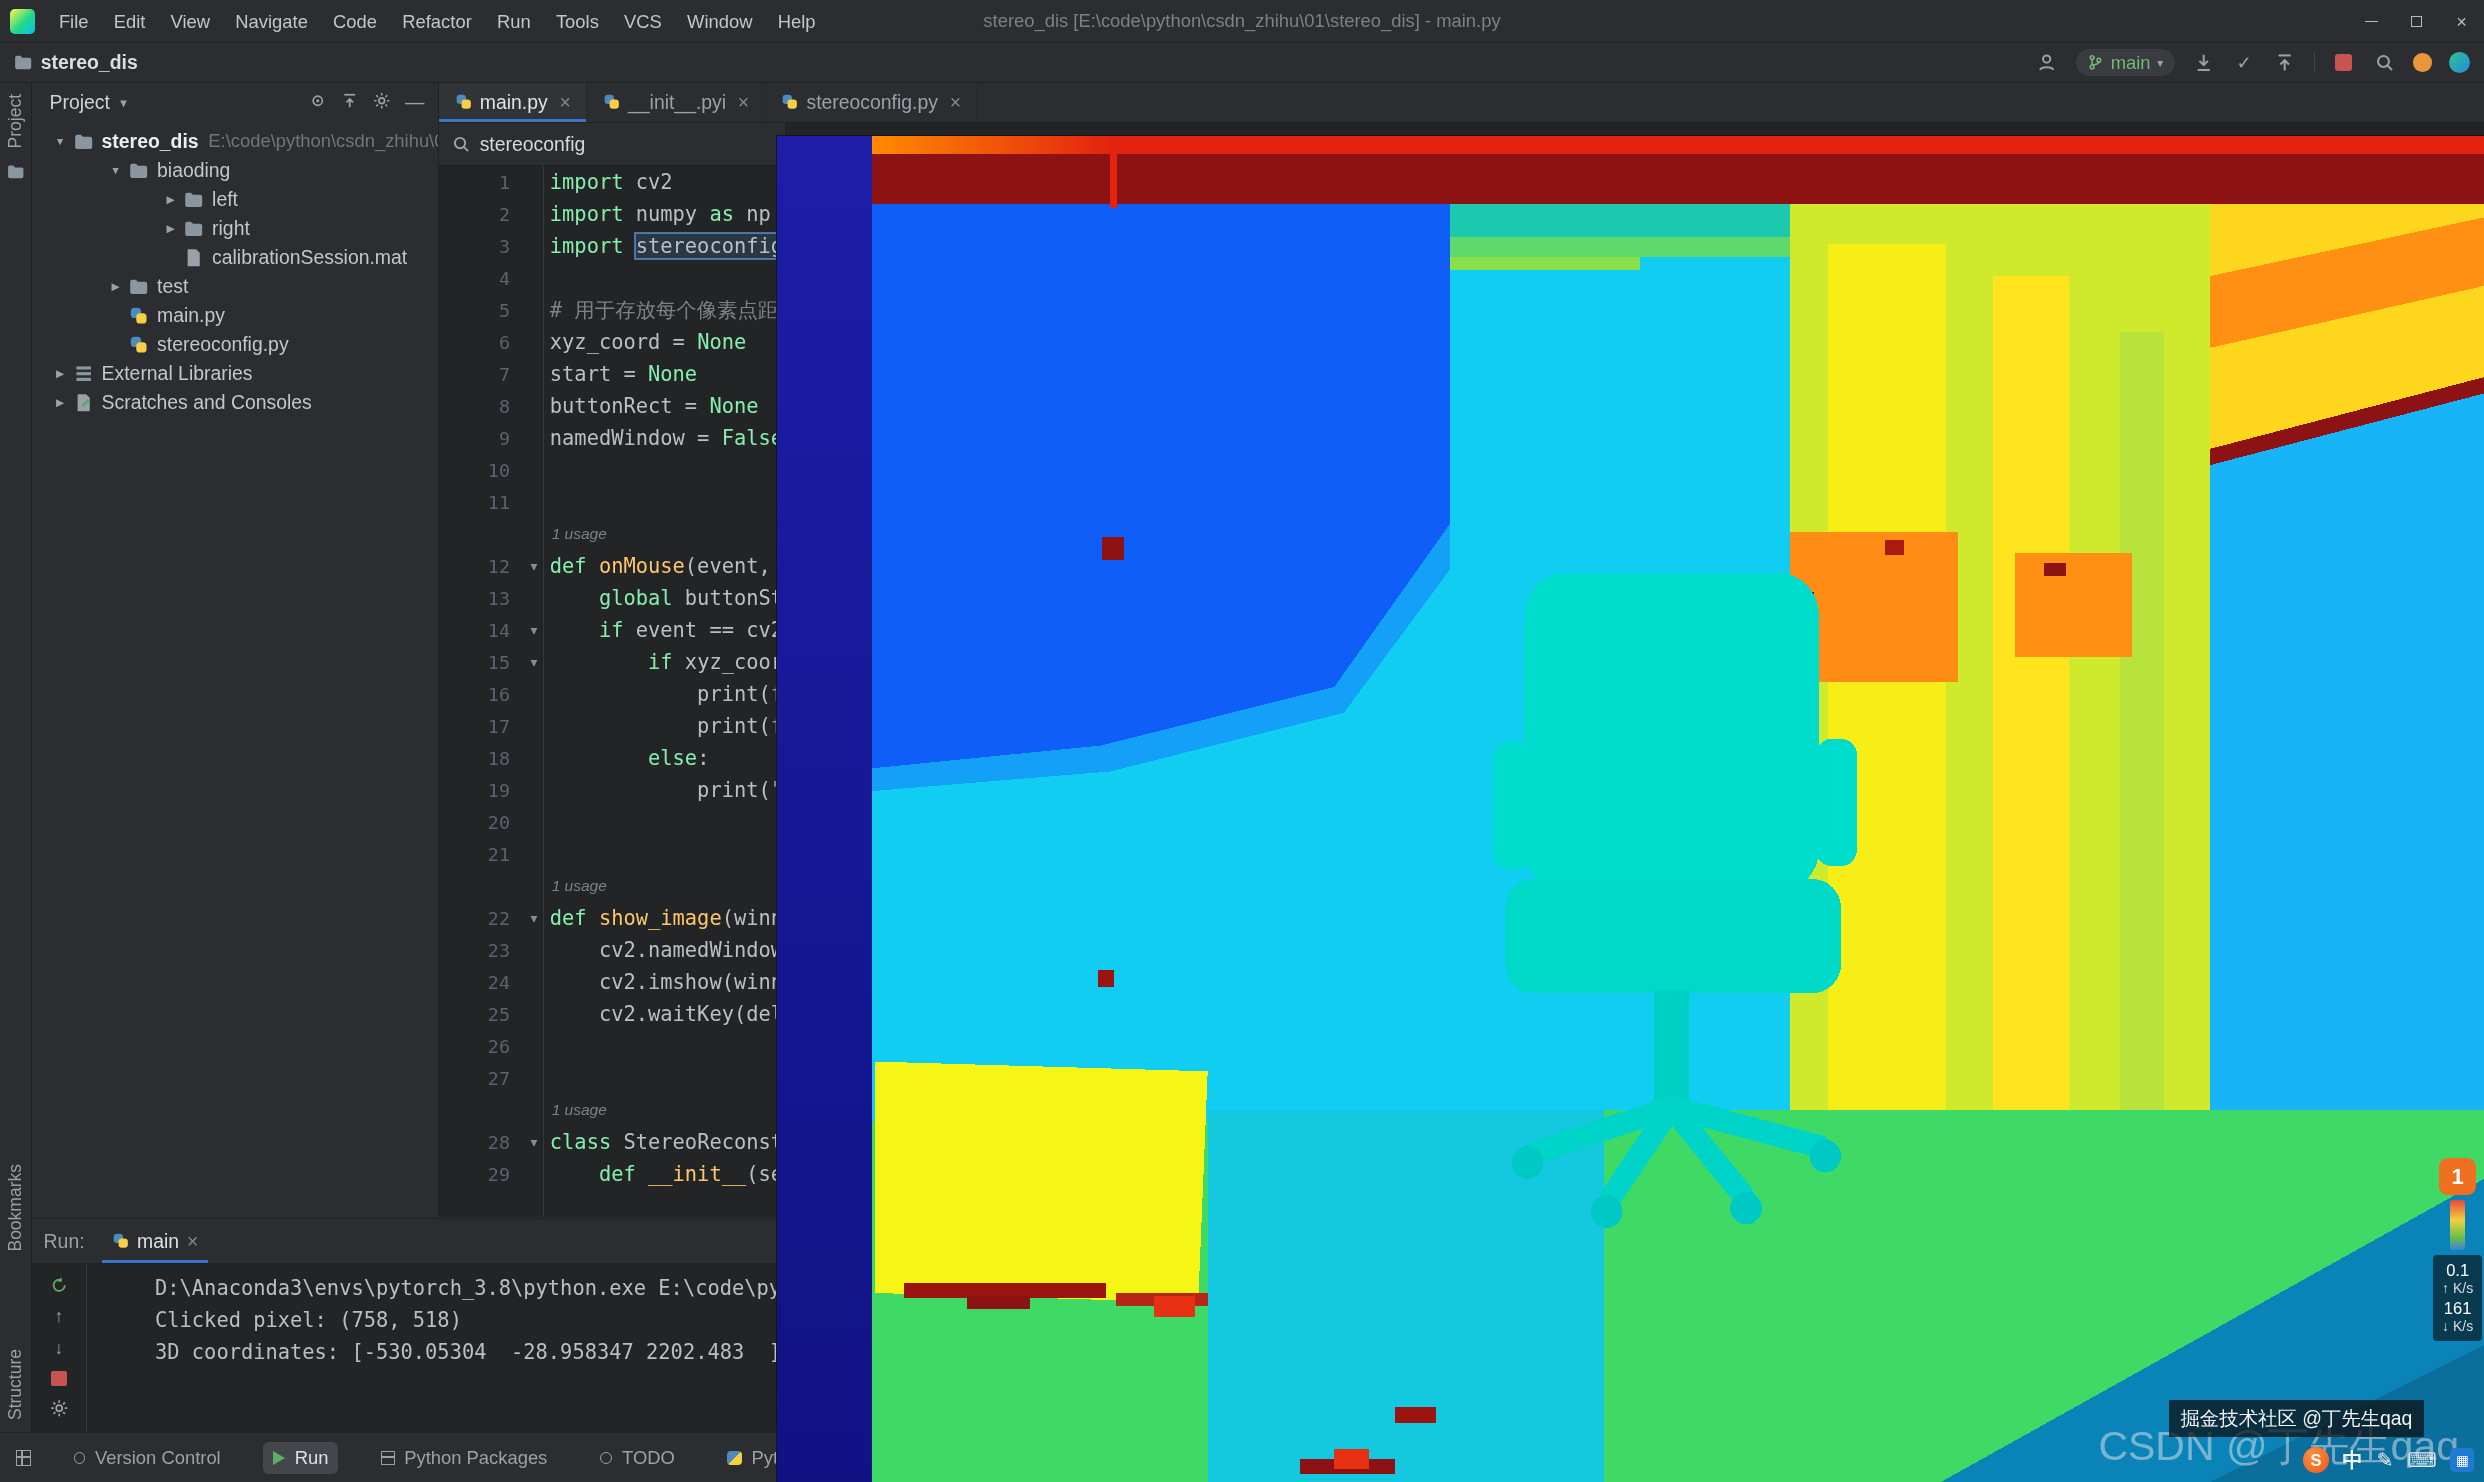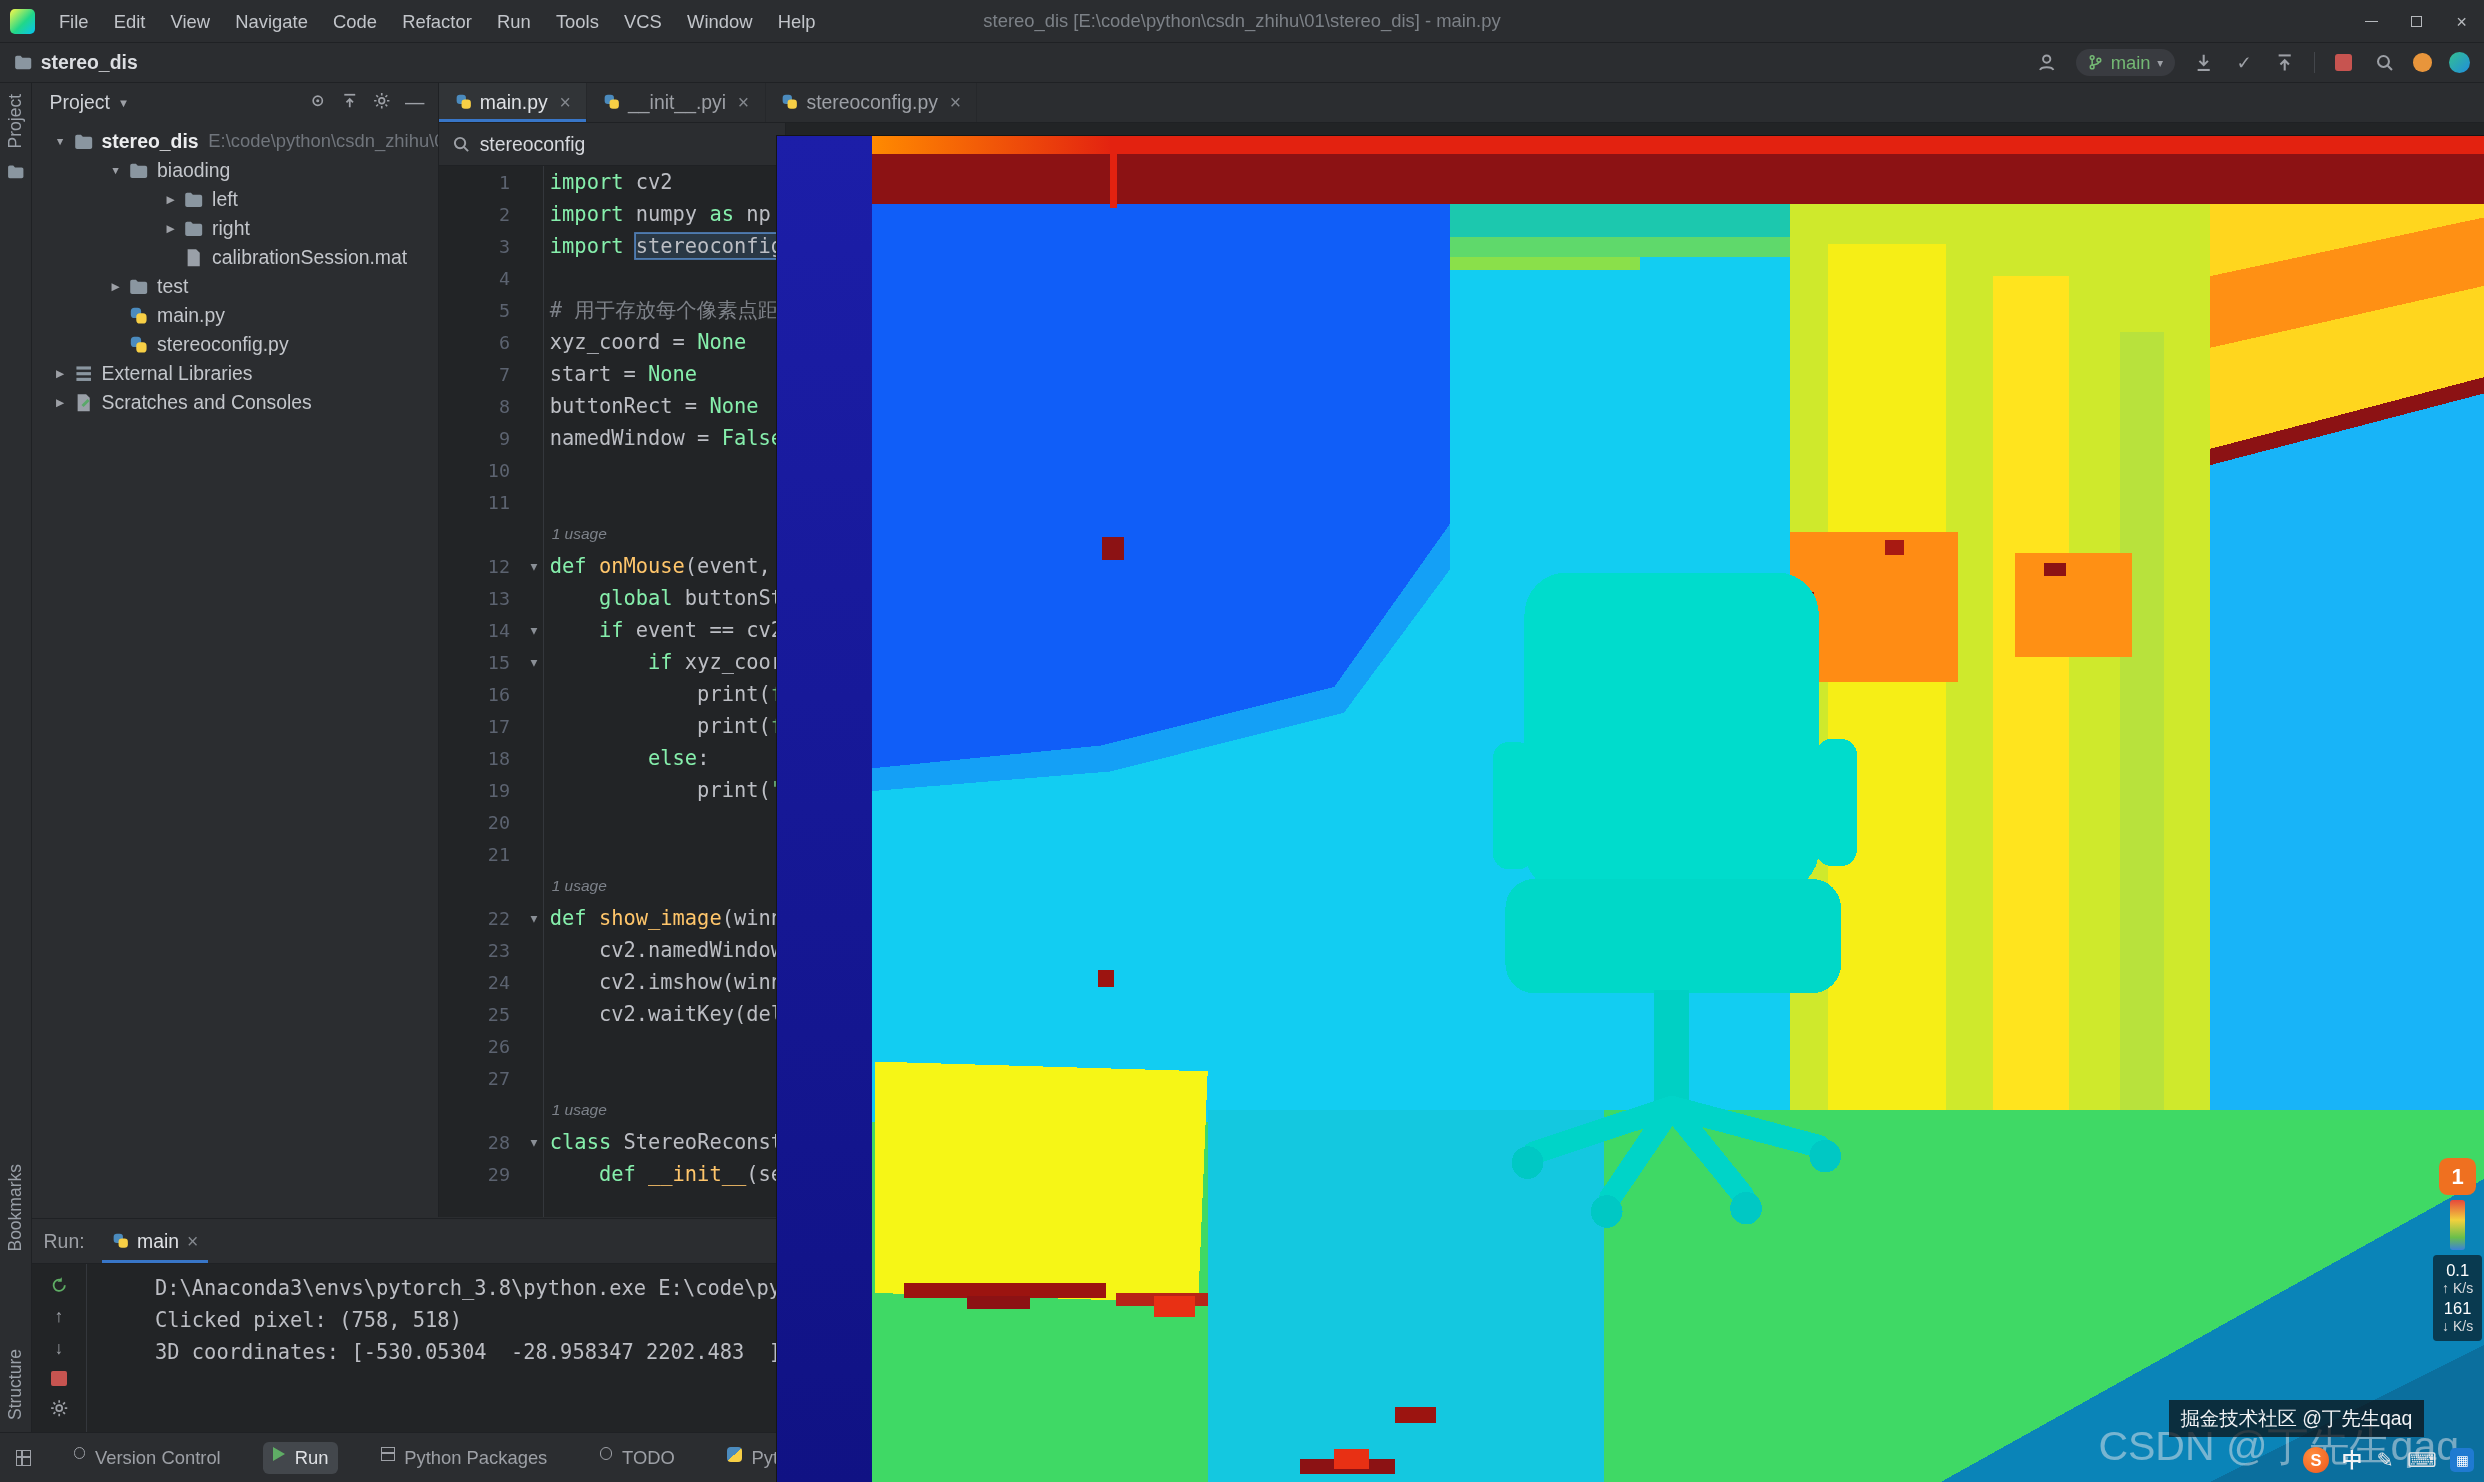--- a/index.html
+++ b/index.html
@@ -100,21 +100,21 @@
 .rg-stop{width:15.5px;height:15.5px;background:#c75450;border-radius:1.9px}
 .console{flex:1;padding:7.8px 0 0 68px;overflow:hidden}
 .cline{font-family:"DejaVu Sans Mono",monospace;font-size:20.4px;line-height:32px;color:#bcbec4;white-space:pre}
 
 
 .statusbar{position:absolute;left:0;right:0;bottom:0;height:51px;background:#2b2d30;border-top:1px solid #1f2124;display:flex;align-items:center;padding:0 15.5px;gap:33px;z-index:5}
 .sb-gridicon{width:15.5px;height:15.5px;border:1.9px solid #9da0a6;position:relative;flex:none}
 .sb-gridicon::before{content:"";position:absolute;top:0;bottom:0;left:4.9px;width:1.9px;background:#9da0a6}
 .sb-gridicon::after{content:"";position:absolute;left:0;right:0;top:4.9px;height:1.9px;background:#9da0a6}
 .sb-items{display:flex;gap:33px;align-items:center}
-.sitem{display:flex;align-items:flex-start;gap:9.7px;font-size:18.4px;color:#9da0a6;padding:4.9px 9.7px;border-radius:5.8px}
+.sitem{display:flex;align-items:center;gap:9.7px;font-size:18.4px;color:#9da0a6;padding:4.9px 9.7px;border-radius:5.8px}
 .sitem.active{background:#43474c;color:#e0e2e6}
 .sicon{width:15.5px;height:15.5px;display:inline-block;position:relative;flex:none}
 .sicon.vcs{width:11.6px;height:11.6px;border:1.9px solid #9da0a6;border-radius:50%}
 .sicon.play{width:0;height:0;border-left:12.6px solid #5fad65;border-top:7.8px solid transparent;border-bottom:7.8px solid transparent}
 .sicon.pkg{width:13.6px;height:13.6px;border:1.9px solid #9da0a6}
 .sicon.pkg::after{content:"";position:absolute;left:0;right:0;top:3.9px;height:1.9px;background:#9da0a6}
 .sicon.todo{width:12.6px;height:12.6px;border:1.9px solid #9da0a6;border-radius:50%}
 .sicon.py{width:14.6px;height:14.6px;border-radius:3.9px;background:linear-gradient(135deg,#4b8bbe 50%,#f7cf45 50%)}
 
 

